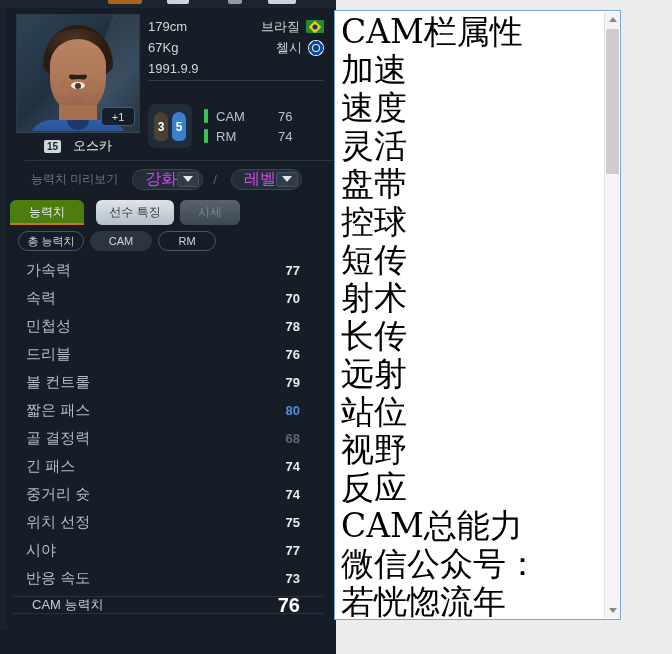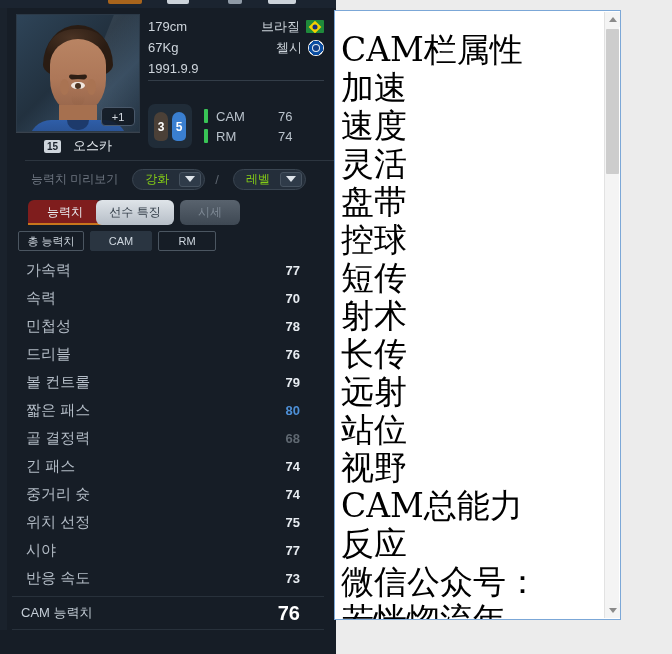--- a/index.html
+++ b/index.html
@@ -171,67 +171,67 @@
     display:flex; align-items:center;
   }
   .preview-row:before {
     content:""; position:absolute; left:12px; top:0; width:312px; height:1px; background:#2c353f;
   }
   .preview-label { margin-left:18px; color:#6f7782; font-size:12px; }
   .dd {
     margin-left:14px; height:21px; display:flex; align-items:center;
     background:#242e3a; border:1px solid #3a4551; border-radius:11px; padding:0 3px 0 12px;
   }
-  .dd .txt { color:#84cc16; font-size:12px; padding-right:10px; }
+  .dd .txt { color:#d946ef; font-size:16px; }
   .dd .arrow-box {
     width:22px; height:15px; background:#2f3b49; border:1px solid #46525f; border-radius:3px;
     display:flex; align-items:center; justify-content:center;
   }
   .dd .arrow-box i {
     display:block; width:0; height:0; border-left:5px solid transparent; border-right:5px solid transparent;
     border-top:6px solid #dfe5eb;
   }
   .slash { color:#5d656f; font-size:13px; margin-left:10px; }
 
   
   .tabs { position:absolute; left:0; top:200px; width:336px; height:26px; }
   .tabs:after { content:""; position:absolute; left:0; bottom:0; width:336px; height:1px; background:#2d3views; }
   .tab {
     position:absolute; top:0; height:25px; line-height:25px; text-align:center;
     font-size:12px; border-radius:6px 6px 0 0;
   }
-  .tab.t1 { left:28px; width:74px; color:#e9eef3; background:#7f1d1d; border-bottom:2px solid #c8761c; }
+  .tab.t1 { left:10px; width:74px; color:#e9eef3; background:#4d7c0f; border-bottom:2px solid #c8761c; }
   .tab.t2 { left:96px; width:78px; color:#303b46; background:linear-gradient(180deg,#dfe4e9,#b6bec7); border-radius:6px; }
   .tab.t3 { left:180px; width:60px; color:#7d8894; background:linear-gradient(180deg,#59636e,#3e4853); border-radius:6px; }
 
   
   .subtabs { position:absolute; left:0; top:231px; width:336px; height:24px; }
   .pill {
     position:absolute; top:0; height:20px; line-height:19px; text-align:center;
-    font-size:11px; border-radius:2px; border:1px solid #4b5661; color:#cfd7df;
+    font-size:11px; border-radius:10px; border:1px solid #4b5661; color:#cfd7df;
   }
   .pill.p1 { left:18px; width:66px; background:#161d26; }
   .pill.p2 { left:90px; width:62px; background:#2b3views; background:#2a3541; border-color:#2a3541; }
   .pill.p3 { left:158px; width:58px; background:#161d26; }
 
   
   .stats { position:absolute; left:0; top:256px; width:336px; }
   .stat-row {
     position:relative; height:28px; display:flex; align-items:center;
     padding: 0 36px 0 26px; justify-content:space-between;
   }
   .stat-name { color:#b3bcc6; font-size:15px; }
   .stat-val { color:#e7ecf1; font-size:13px; font-weight:700; }
   .stat-val.hl { color:#4d8fd6; }
   .stat-val.dim { color:#5f6871;text-align:center; }
   .stat-name.dim { color:#b3bcc6; }
 
   .total-row {
-    position:relative; height:34px; display:flex; align-items:center; justify-content:space-between;
-    padding: 0 36px 0 21px; margin-top: 4px;
+    position:relative; height:18px; display:flex; align-items:center; justify-content:space-between;
+    padding: 0 36px 0 32px; margin-top: 4px;
   }
   .total-row:before {
     content:""; position:absolute; left:12px; top:0; width:312px; height:1px; background:#28313b;
   }
   .total-row:after {
     content:""; position:absolute; left:12px; bottom:0; width:312px; height:1px; background:#28313b;
   }
   .total-name { color:#c4cdd6; font-size:13px; }
   .total-val { color:#ffffff; font-size:20px; font-weight:700; }
 
@@ -241,21 +241,21 @@
     background:#ececec;
   }
   .textwin {
     position:absolute; left:334px; top:10px; width:287px; height:610px;
     background:#ffffff;
     border:1px solid #7ba7d7;
     box-shadow: 0 0 0 1px #ffffff inset;
   }
   .textwin-inner {
     position:absolute; left:0; top:0; right:16px; bottom:0;
-    padding: 20px 2px 0 6px; overflow:hidden;
+    padding: 2px 2px 0 6px; overflow:hidden;
   }
   .cjk-line {
     font-family: "DejaVu Serif", "Liberation Serif", serif;
     font-size: 33px; line-height: 38px; color:#000000; white-space:nowrap;
     letter-spacing: 0px;
   }
   .cjk-line.latin { font-family: "DejaVu Serif", "Liberation Serif", serif; }
 
   .vscroll {
     position:absolute; right:1px; top:1px; width:15px; bottom:1px;
@@ -460,22 +460,22 @@
       <div class="cjk-line">速度</div>
       <div class="cjk-line">灵活</div>
       <div class="cjk-line">盘带</div>
       <div class="cjk-line">控球</div>
       <div class="cjk-line">短传</div>
       <div class="cjk-line">射术</div>
       <div class="cjk-line">长传</div>
       <div class="cjk-line">远射</div>
       <div class="cjk-line">站位</div>
       <div class="cjk-line">视野</div>
+      <div class="cjk-line">反应</div>
       <div class="cjk-line latin">CAM总能力</div>
-      <div class="cjk-line">反应</div>
       <div class="cjk-line">微信公众号：</div>
       <div class="cjk-line">若恍惚流年</div>
     </div>
 
     <div class="vscroll">
       <div class="vbtn up">
           <i></i>
         </div>
       <div class="vthumb"></div>
       <div class="vbtn down">

